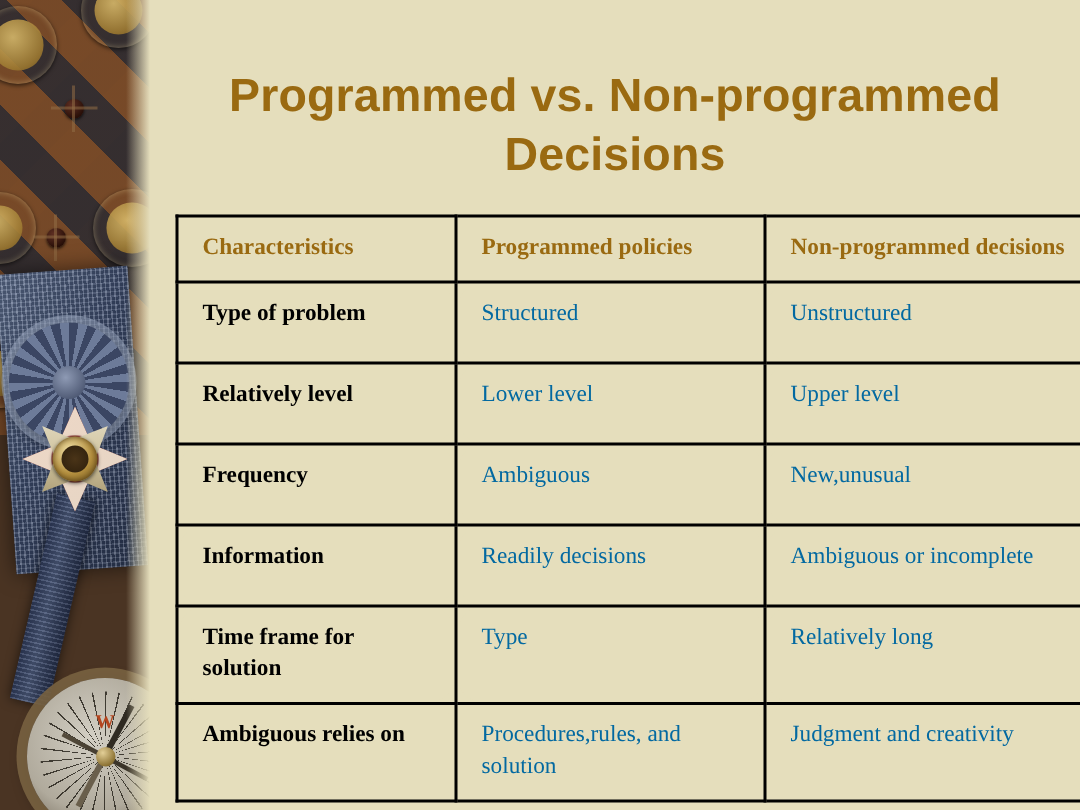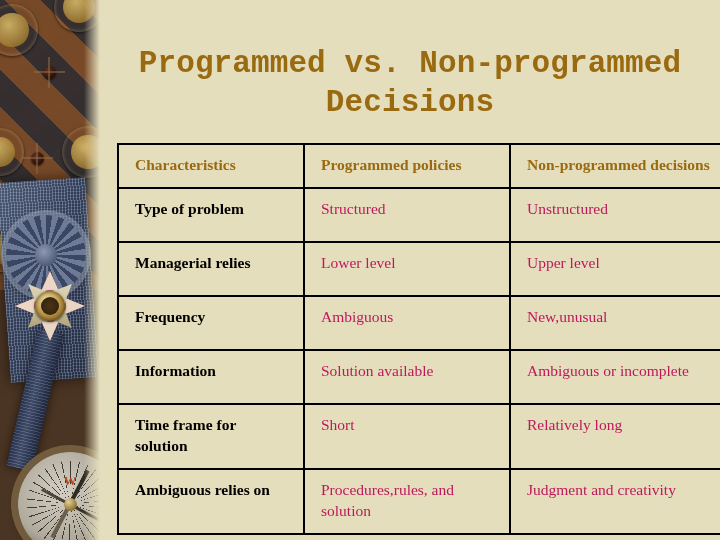--- a/index.html
+++ b/index.html
@@ -219,21 +219,21 @@
   #title {
     position: absolute;
     left: 110px;
     top: 44px;
     width: 600px;
     text-align: center;
     color: #9a6a11;
     font-size: 31px;
     line-height: 1.26;
     font-weight: bold;
-    font-family: Liberation Mono, monospace;
+    font-family: Liberation Sans, sans-serif;
     letter-spacing: 0.1px;
   }
 
   
   #table-wrap {
     position: absolute;
     left: 117px;
     top: 143px;
     width: 625px;   
     overflow: visible;
@@ -248,21 +248,21 @@
   table.decision-table col.c2 { width: 206px; }
   table.decision-table col.c3 { width: 233px; }
 
   table.decision-table th,
   table.decision-table td {
     border: 2px solid #000000;
     vertical-align: top;
     padding: 10px 14px 12px 16px;
     font-size: 15.5px;
     line-height: 1.32;
-    color: #be185d;
+    color: #0369a1;
     background: #e5debc;
     text-align: left;
     font-weight: normal;
   }
   table.decision-table thead th {
     color: #9a6a11;
     font-weight: bold;
   }
   table.decision-table tbody td.rowhead {
     font-weight: bold;
@@ -327,37 +327,37 @@
           <th>Non-programmed decisions</th>
         </tr>
       </thead>
       <tbody>
         <tr>
           <td class="rowhead">Type of problem</td>
           <td>Structured</td>
           <td>Unstructured</td>
         </tr>
         <tr>
-          <td class="rowhead">Managerial relies</td>
+          <td class="rowhead">Relatively level</td>
           <td>Lower level</td>
           <td>Upper level</td>
         </tr>
         <tr>
           <td class="rowhead">Frequency</td>
           <td>Ambiguous</td>
           <td>New,unusual</td>
         </tr>
         <tr class="r-tall">
           <td class="rowhead">Information</td>
-          <td>Solution available</td>
+          <td>Readily decisions</td>
           <td>Ambiguous or incomplete</td>
         </tr>
         <tr>
           <td class="rowhead">Time frame for solution</td>
-          <td>Short</td>
+          <td>Type</td>
           <td>Relatively long</td>
         </tr>
         <tr>
           <td class="rowhead">Ambiguous relies on</td>
           <td>Procedures,rules, and solution</td>
           <td>Judgment and creativity</td>
         </tr>
       </tbody>
     </table>
   </div>

